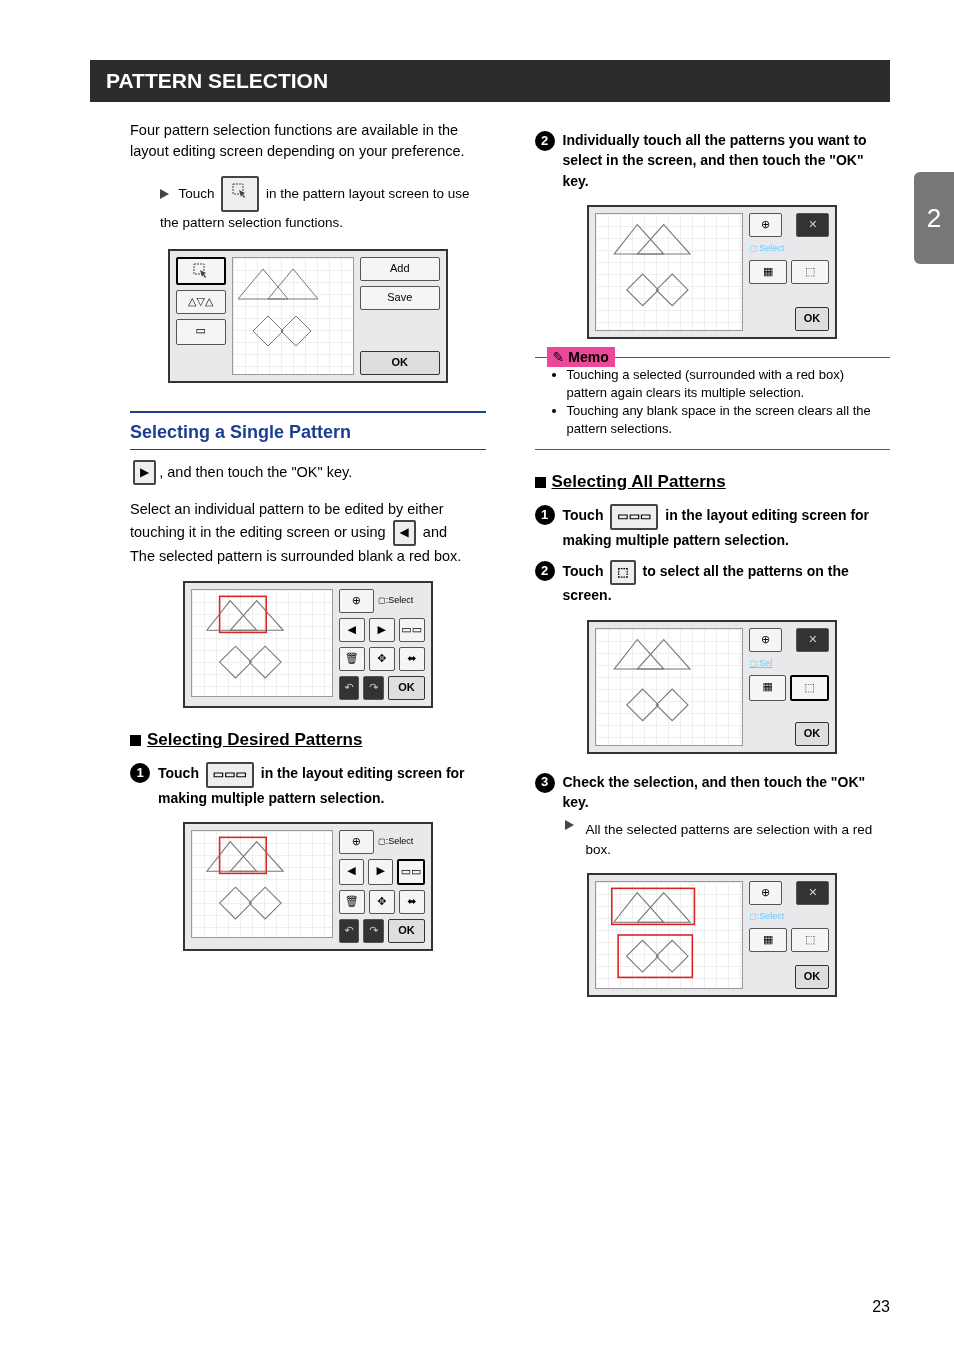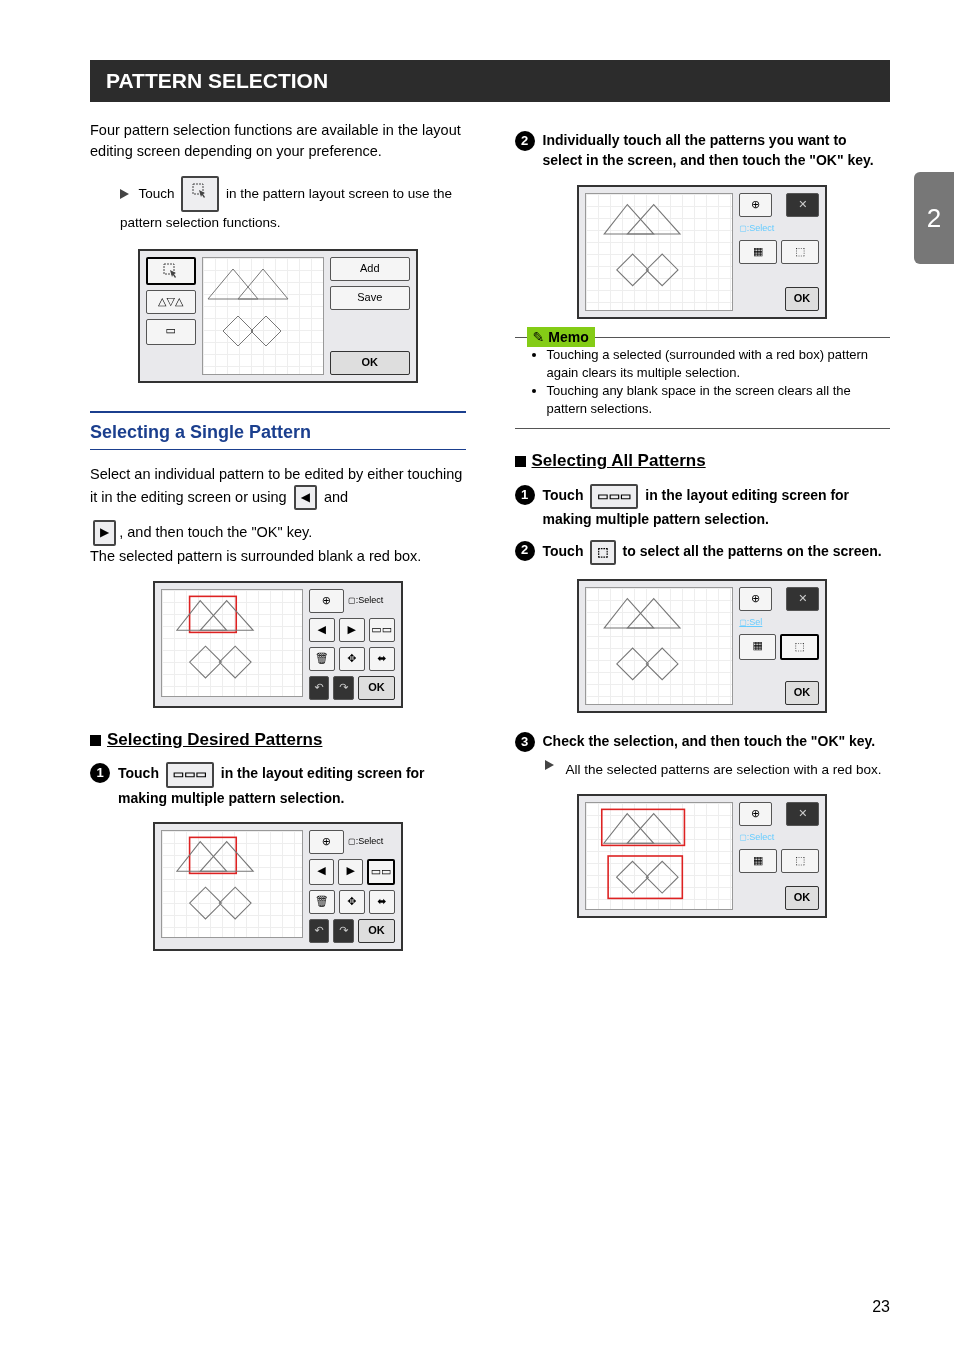--- a/index.html
+++ b/index.html
@@ -19,20 +19,21 @@
     background: #2c2c2c;
     color: #fff;
     font-weight: bold;
     font-size: 21px;
     padding: 9px 16px;
     margin-bottom: 18px;
   }
   .columns {
     display: flex;
     gap: 49px;
+    margin-left: 40px;
   }
   .col {
     flex: 1;
     font-size: 14.5px;
     line-height: 1.45;
   }
   .intro { margin-bottom: 14px; }
   .indent-step {
     margin: 10px 0 4px 30px;
     font-size: 13.5px;
@@ -156,21 +157,21 @@
     border-top: 1.5px solid #555;
     border-bottom: 1.5px solid #555;
     margin: 16px 0;
     padding: 8px 4px 10px 4px;
     position: relative;
   }
   .memo-title {
     position: absolute;
     top: -11px;
     left: 12px;
-    background: #84cc16;
+    background: #ec4899;
     padding: 0 6px;
     font-weight: bold;
     font-size: 14px;
   }
   .memo-title::before {
     content: "✎";
     margin-right: 4px;
     font-weight: normal;
   }
   .memo-box ul {
@@ -254,27 +255,27 @@
             <div class="side-btn">Add</div>
             <div class="side-btn">Save</div>
             <div style="flex:1;"></div>
             <div class="ok-btn-fig">OK</div>
           </div>
         </div>
       </div>
 
       <h2 class="sect-h2">Selecting a Single Pattern</h2>
 
+      <p style="margin-top:10px;">
+        <span class="icon-box small">▶</span><span>, and then touch the "OK" key.</span>
+      </p>
       <p style="margin-top:14px;">
         <span>Select an individual pattern to be edited by either touching it in the editing screen or using</span>
         <span class="icon-box small">◀</span>
         <span>and</span>
-      </p>
-      <p style="margin-top:10px;">
-        <span class="icon-box small">▶</span><span>, and then touch the "OK" key.</span>
       </p>
       <p>The selected pattern is surrounded blank a red box.</p>
 
       <div class="fig" style="width:250px;">
         <div class="fig-body">
           <div class="mat-area" style="height:108px;">
             <svg class="pattern" viewBox="0 0 120 100">
               <rect x="20" y="6" width="44" height="34" fill="none" stroke="#d22" stroke-width="1.5"></rect>
               <polygon points="30,10 55,38 8,38" fill="none" stroke="#777"></polygon>
               <polygon points="55,10 80,38 30,38" fill="none" stroke="#777"></polygon>

